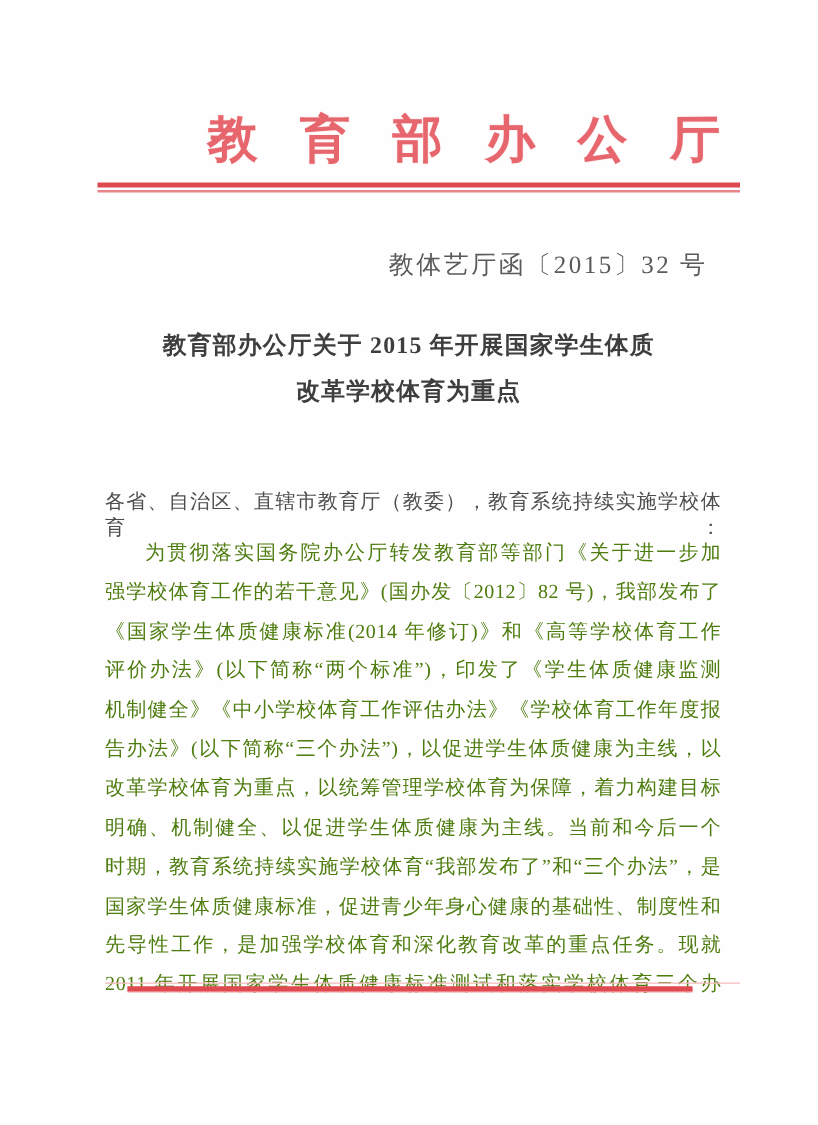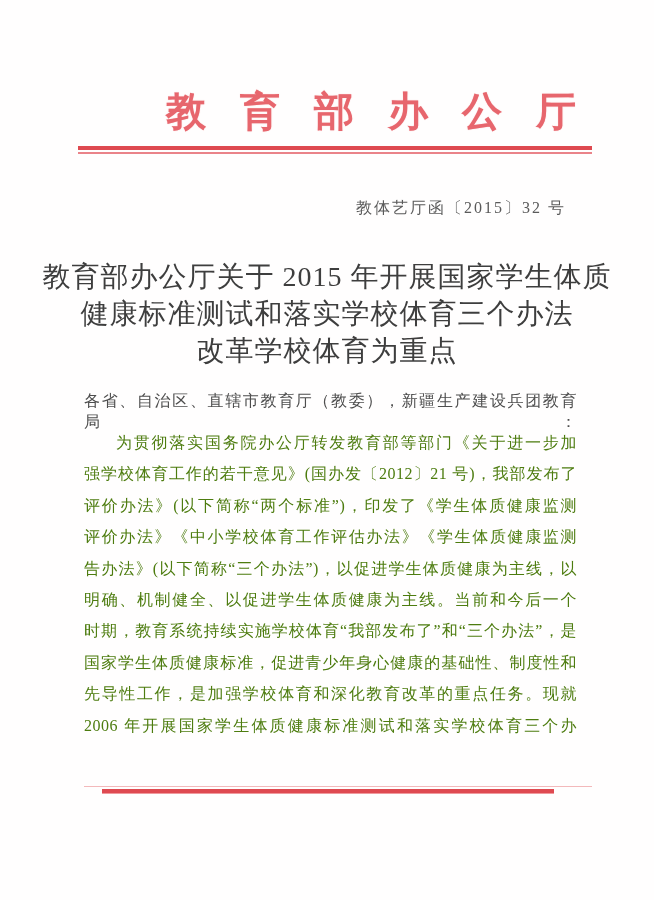--- a/index.html
+++ b/index.html
@@ -25,30 +25,30 @@
   }
   .rule-top{
     position:absolute;
     top:146px;left:78px;width:514px;height:2px;
     border-top:4px solid #de4950;
     border-bottom:2px solid #ea8389;
   }
   .doc-number{
     position:absolute;
     top:198px;right:88px;
-    font-size:16px;
+    font-size:20px;
     color:#5a5a5a;
     letter-spacing:2px;
   }
   .title{
     position:absolute;
     top:258px;left:0;width:654px;
     text-align:center;
-    font-size:28px;
-    font-weight:normal;
+    font-size:19px;
+    font-weight:bold;
     color:#3e3e3e;
     line-height:37px;
     letter-spacing:1px;
   }
   .salutation{
     position:absolute;
     top:391px;left:84px;width:493px;
     font-size:16px;
     color:#4d4d4d;
     text-align:justify;
@@ -86,35 +86,36 @@
 <div class="page">
 
   <div class="letterhead">教育部办公厅</div>
 
   <div class="rule-top"></div>
 
   <div class="doc-number">教体艺厅函〔2015〕32 号</div>
 
   <div class="title">
     <div>教育部办公厅关于 2015 年开展国家学生体质</div>
-    <div>健康标准测试和落实学校体育三个办法</div>
     <div>改革学校体育为重点</div>
   </div>
 
-  <div class="salutation">各省、自治区、直辖市教育厅（教委），新疆生产建设兵团教育局：</div>
+  <div class="salutation">各省、自治区、直辖市教育厅（教委），教育系统持续实施学校体育：</div>
 
   <div class="body-text">
     <div class="body-line indent">为贯彻落实国务院办公厅转发教育部等部门《关于进一步加</div>
-    <div class="body-line">强学校体育工作的若干意见》(国办发〔2012〕21 号)，我部发布了</div>
+    <div class="body-line">强学校体育工作的若干意见》(国办发〔2012〕82 号)，我部发布了</div>
+    <div class="body-line">《国家学生体质健康标准(2014 年修订)》和《高等学校体育工作</div>
     <div class="body-line">评价办法》(以下简称“两个标准”)，印发了《学生体质健康监测</div>
-    <div class="body-line">评价办法》《中小学校体育工作评估办法》《学生体质健康监测</div>
+    <div class="body-line">机制健全》《中小学校体育工作评估办法》《学校体育工作年度报</div>
     <div class="body-line">告办法》(以下简称“三个办法”)，以促进学生体质健康为主线，以</div>
+    <div class="body-line">改革学校体育为重点，以统筹管理学校体育为保障，着力构建目标</div>
     <div class="body-line">明确、机制健全、以促进学生体质健康为主线。当前和今后一个</div>
     <div class="body-line">时期，教育系统持续实施学校体育“我部发布了”和“三个办法”，是</div>
     <div class="body-line">国家学生体质健康标准，促进青少年身心健康的基础性、制度性和</div>
     <div class="body-line">先导性工作，是加强学校体育和深化教育改革的重点任务。现就</div>
-    <div class="body-line">2006 年开展国家学生体质健康标准测试和落实学校体育三个办</div>
+    <div class="body-line">2011 年开展国家学生体质健康标准测试和落实学校体育三个办</div>
   </div>
 
   <div class="rule-bottom-thin"></div>
   <div class="rule-bottom"></div>
 
 </div>
 
 </body></html>

